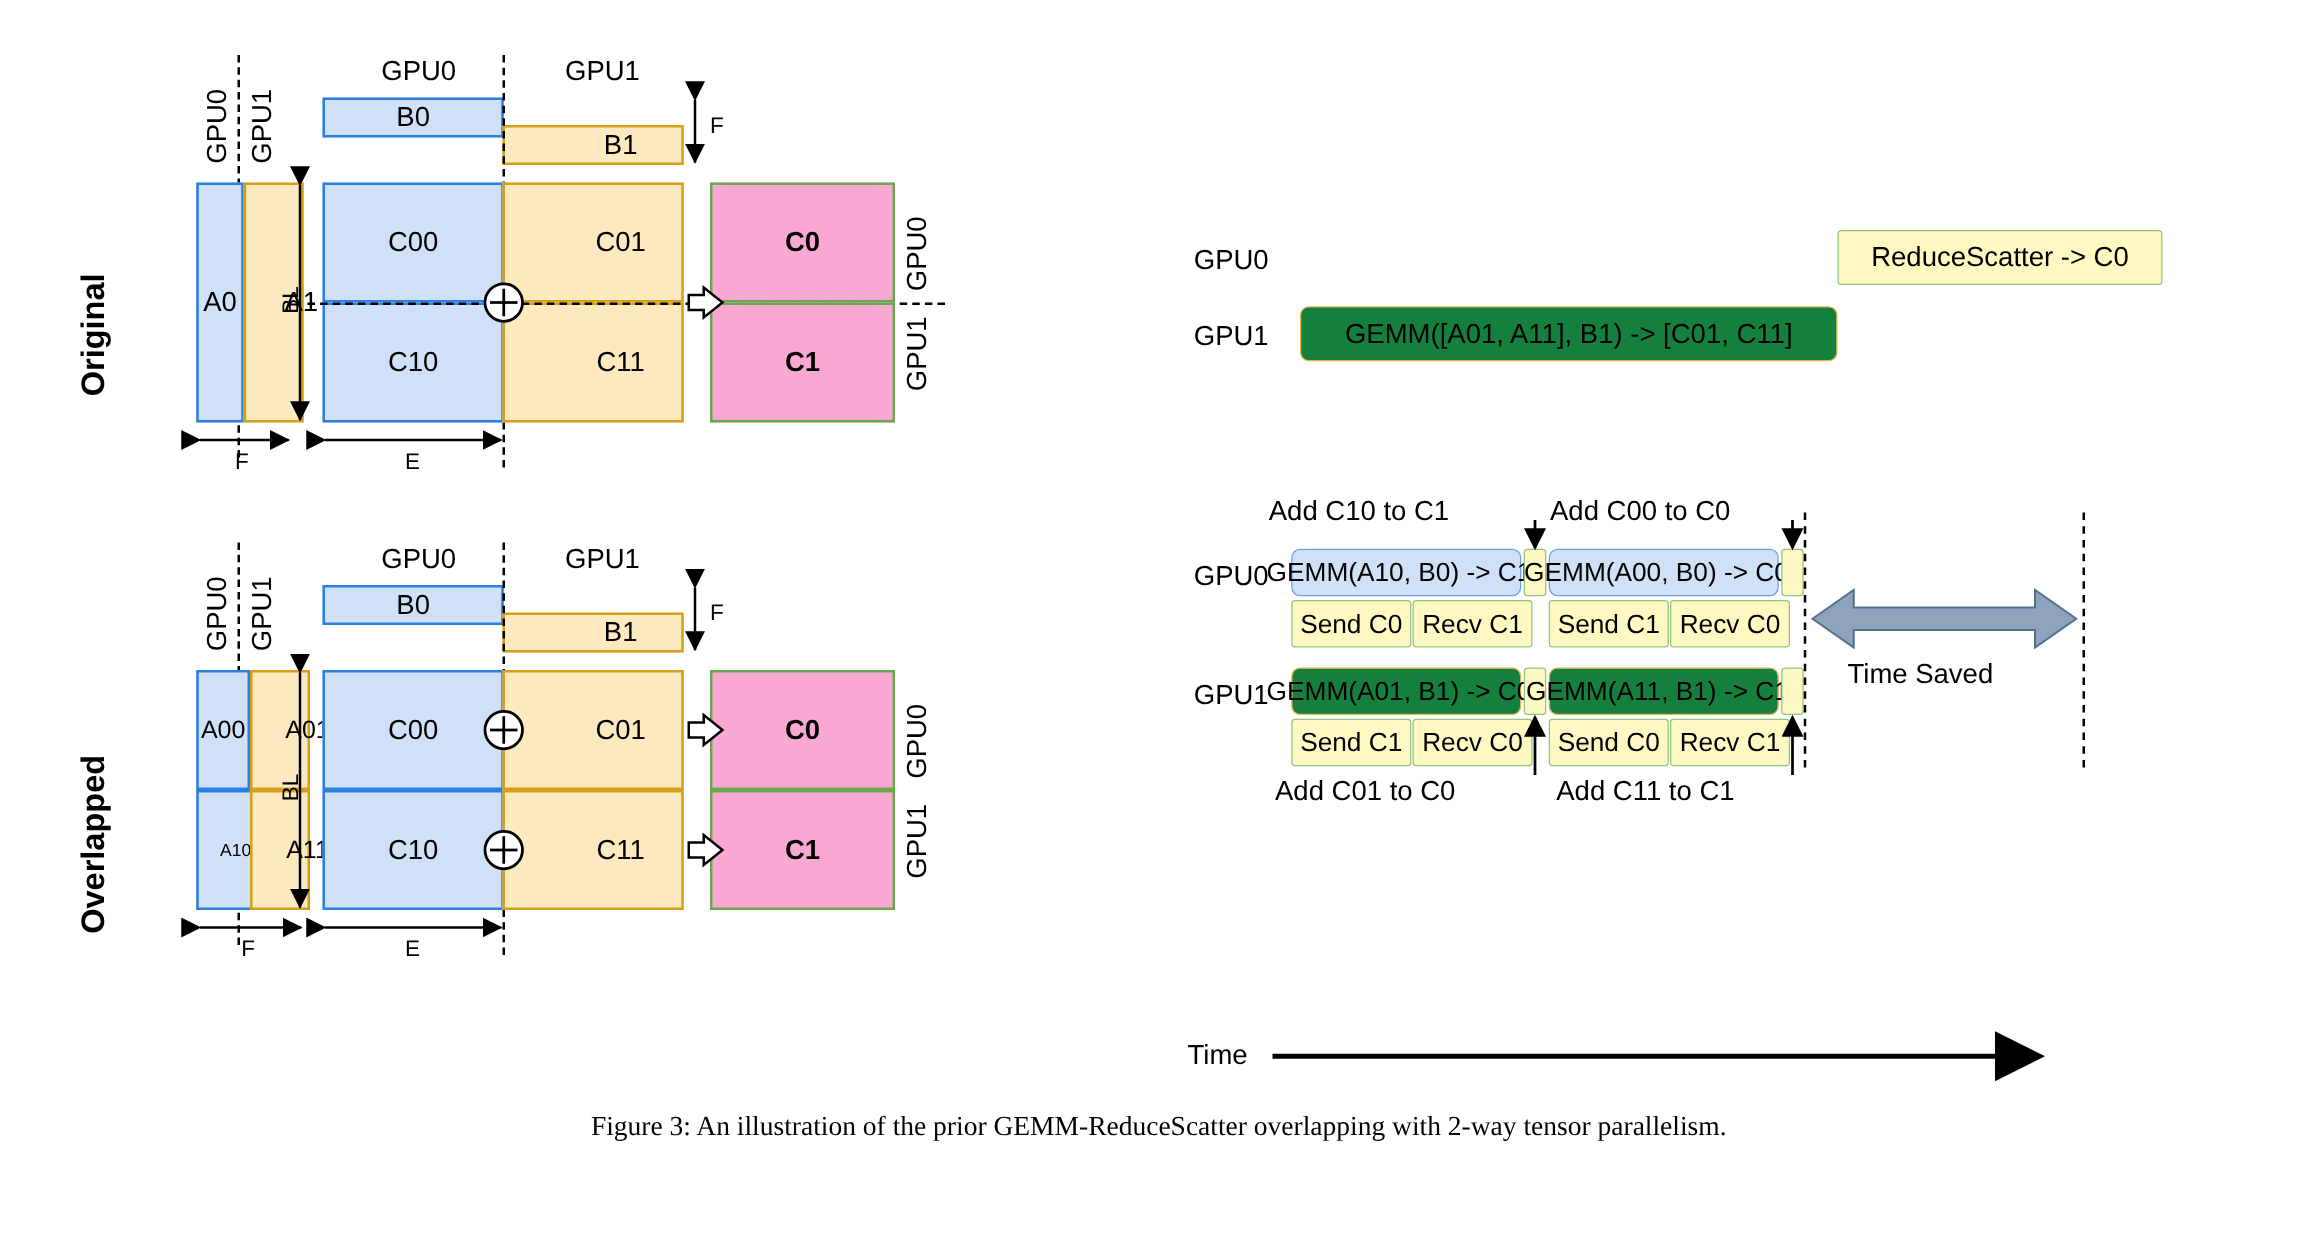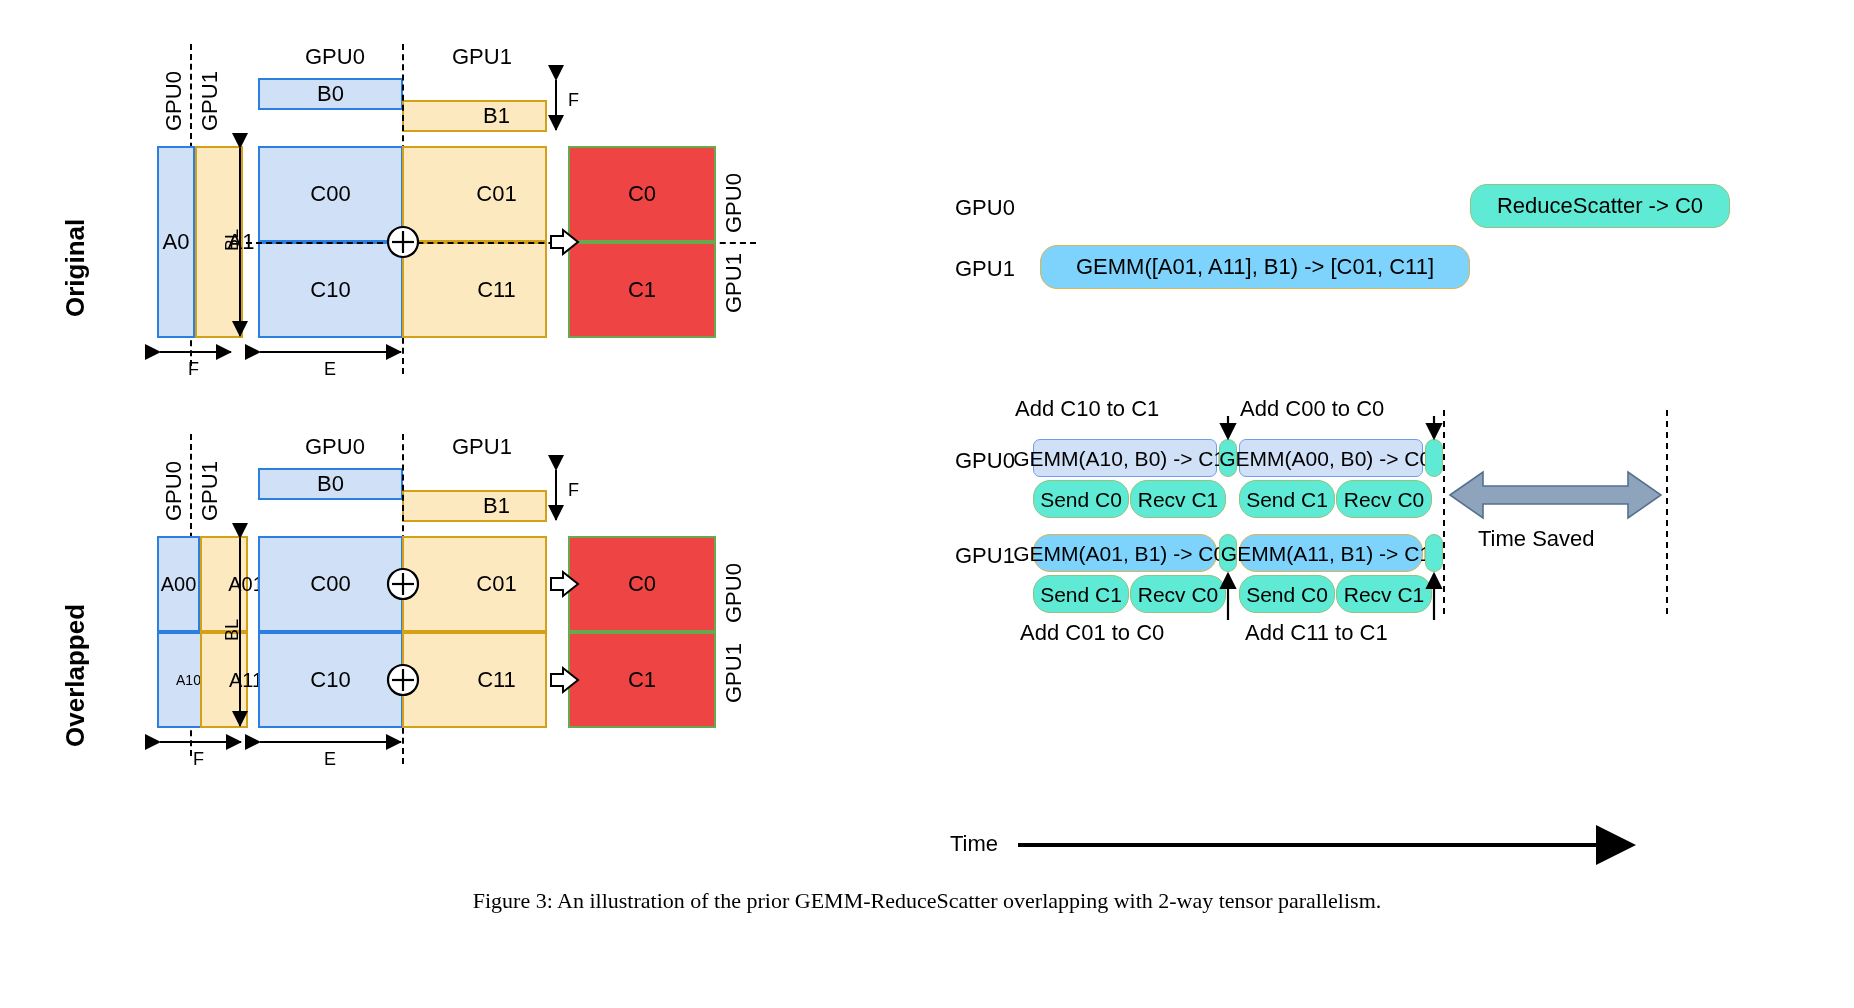--- a/index.html
+++ b/index.html
@@ -23,25 +23,25 @@
     box-sizing: border-box;
     display: flex;
     align-items: center;
     justify-content: center;
     font-size: 22px;
     line-height: 1;
     white-space: nowrap;
   }
   .blue   { background: #cfe0f7; border: 2.5px solid #2b7fe0; }
   .yellow { background: #fce9bf; border: 2.5px solid #d4a017; padding-left: 44px; }
-  .green  { background: #ef4444; border: 2.5px solid #6aa84f; }
+  .green  { background: #f9a8d4; border: 2.5px solid #6aa84f; font-weight: bold; }
 
   .blue-r   { background: #cfe0f7; border: 1.8px solid #6d9eeb; border-radius: 7px; }
-  .yellow-r { background: #7dd3fc; border: 1.8px solid #e0b54b; border-radius: 17px; text-align: right; }
-  .green-r  { background: #5eead4; border: 1.8px solid #93c47d; border-radius: 17px; }
+  .yellow-r { background: #15803d; border: 1.8px solid #e0b54b; border-radius: 7px; text-align: right; }
+  .green-r  { background: #fef9c3; border: 1.8px solid #93c47d; border-radius: 3px; }
 
   
   .vtext {
     position: absolute;
     writing-mode: vertical-rl;
     transform: rotate(180deg);
     font-size: 22px;
     line-height: 1;
     white-space: nowrap;
     display: flex;

